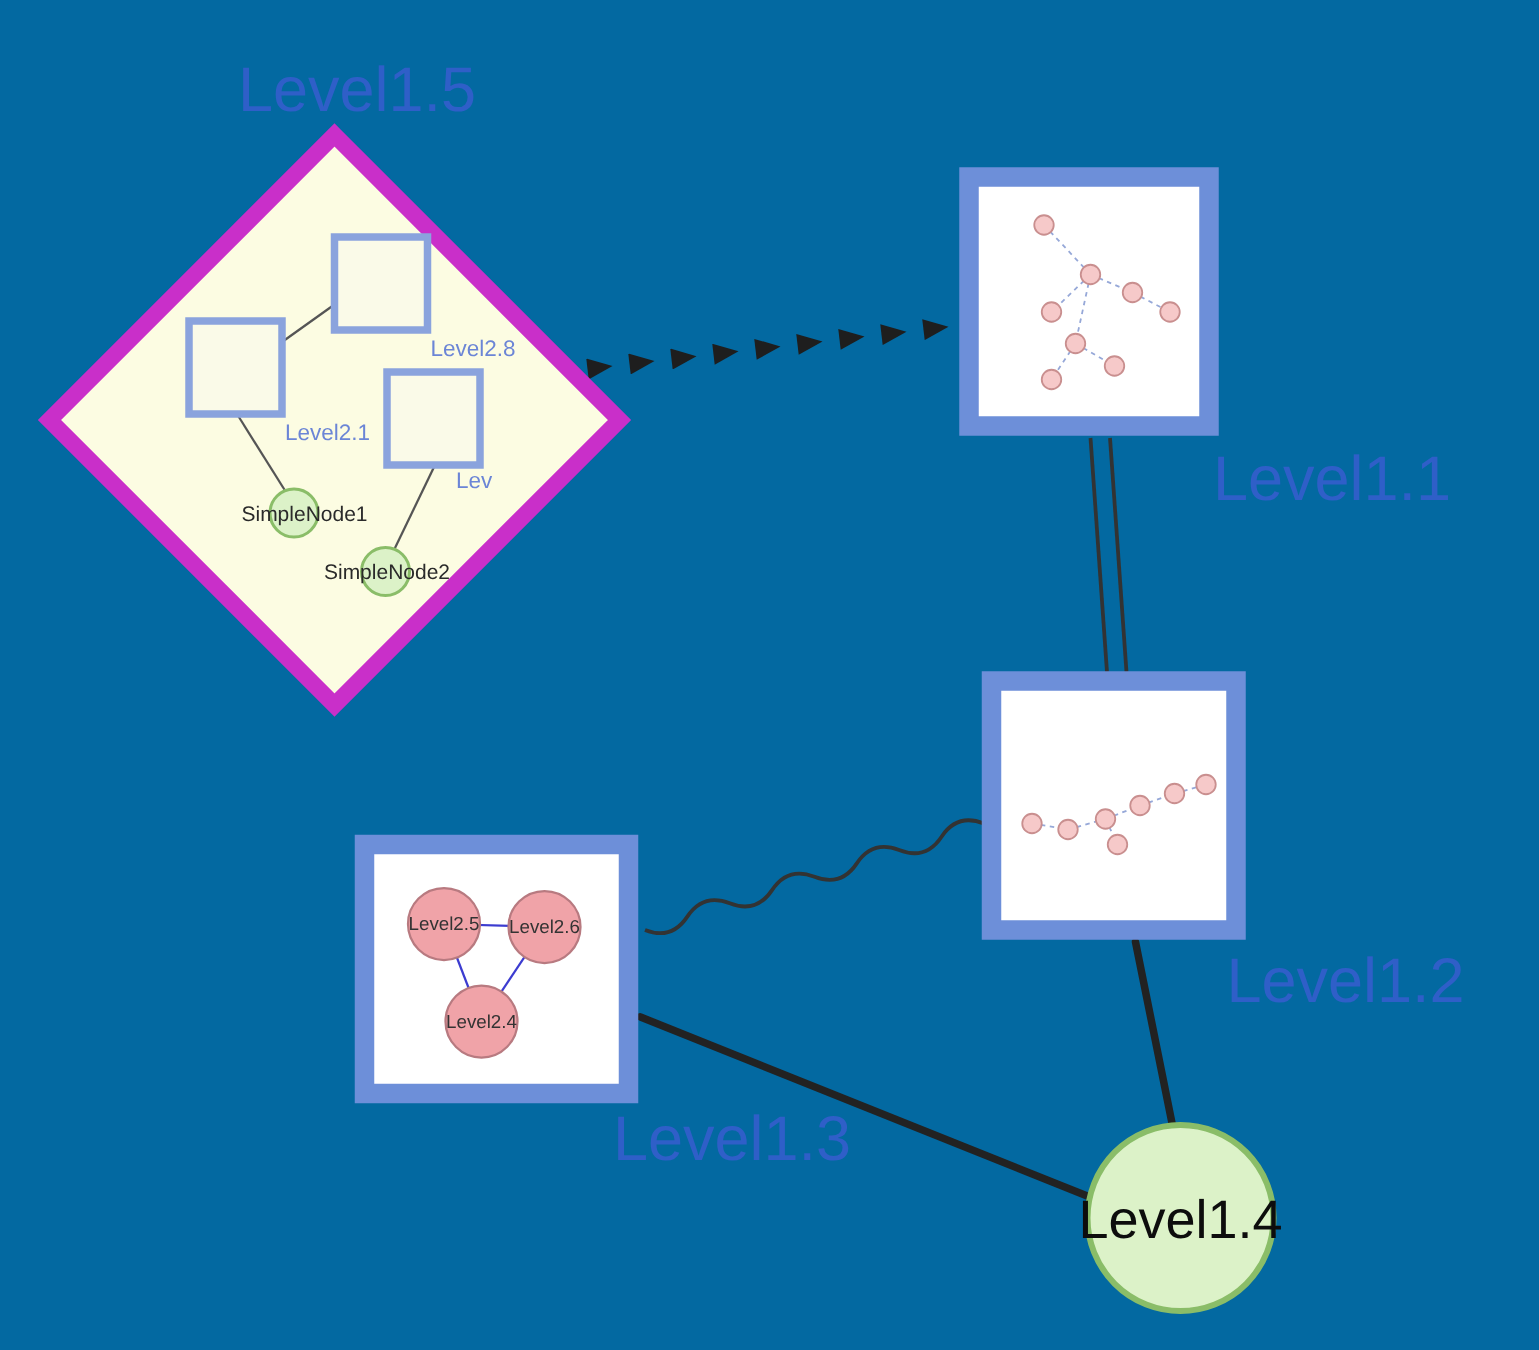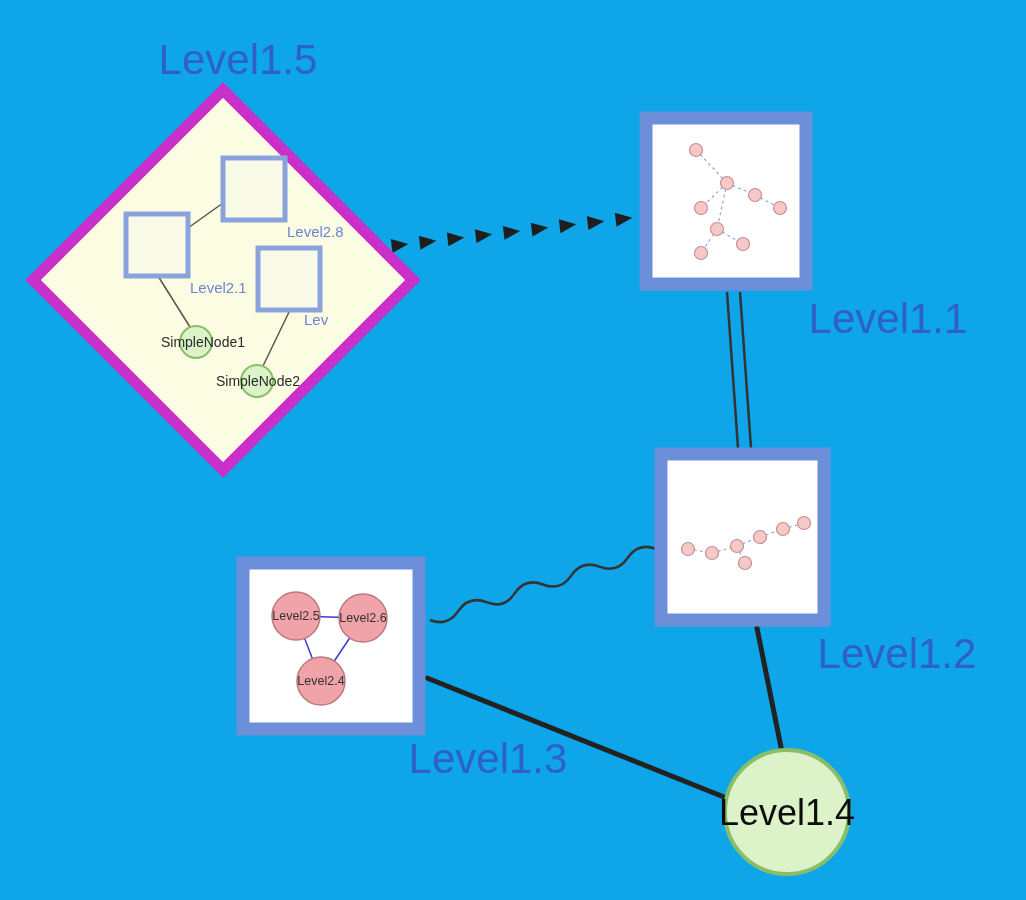--- a/index.html
+++ b/index.html
@@ -1,16 +1,16 @@
 <!DOCTYPE html>
 <html><head>
 <meta charset="utf-8">
 <style>
   html,body{margin:0;padding:0;background:#ffffff;}
-  .canvas{position:relative;width:1026px;height:900px;background:#0ea5e9;overflow:hidden;}
+  .canvas{position:relative;width:1026px;height:900px;background:#0369a1;overflow:hidden;}
   svg{display:block;}
   text{font-family:"Liberation Sans", sans-serif;}
   .lbl-big{font-size:42px;fill:#2f5fc8;}
   .lbl-black-big{font-size:36px;fill:#0d0d0d;}
   .lbl-inner-blue{font-size:15px;fill:#6b85d6;}
   .lbl-node-small{font-size:14px;fill:#2a2a2a;}
   .lbl-pink-node{font-size:12.5px;fill:#333333;}
   .group-square{fill:#ffffff;stroke:#6d8fd9;stroke-width:13;}
   .inner-square{fill:#fafae8;stroke:#8aa3dd;stroke-width:5;}
   .mini-node{fill:#f6c9c9;stroke:#c98f8f;stroke-width:1.2;}

